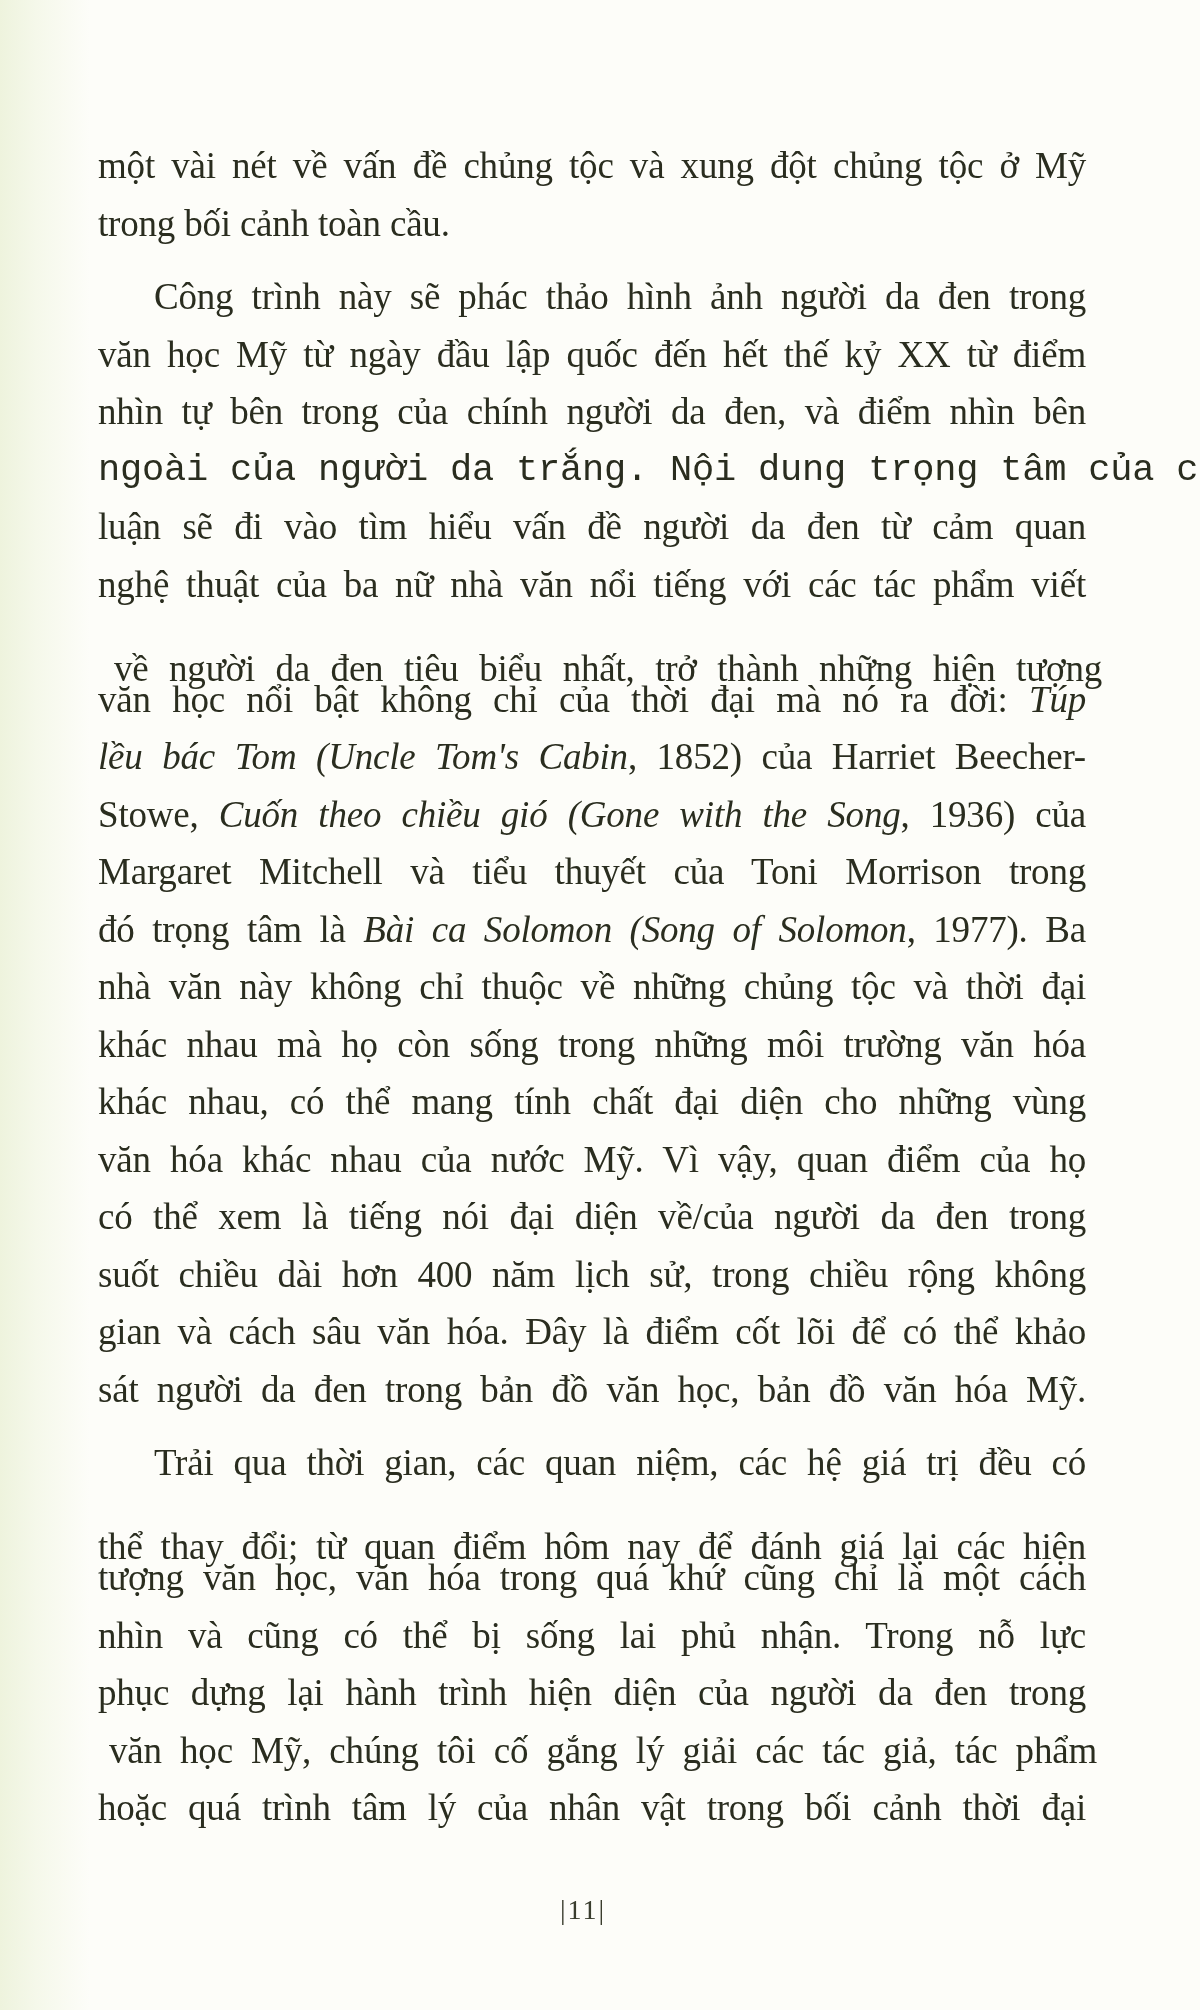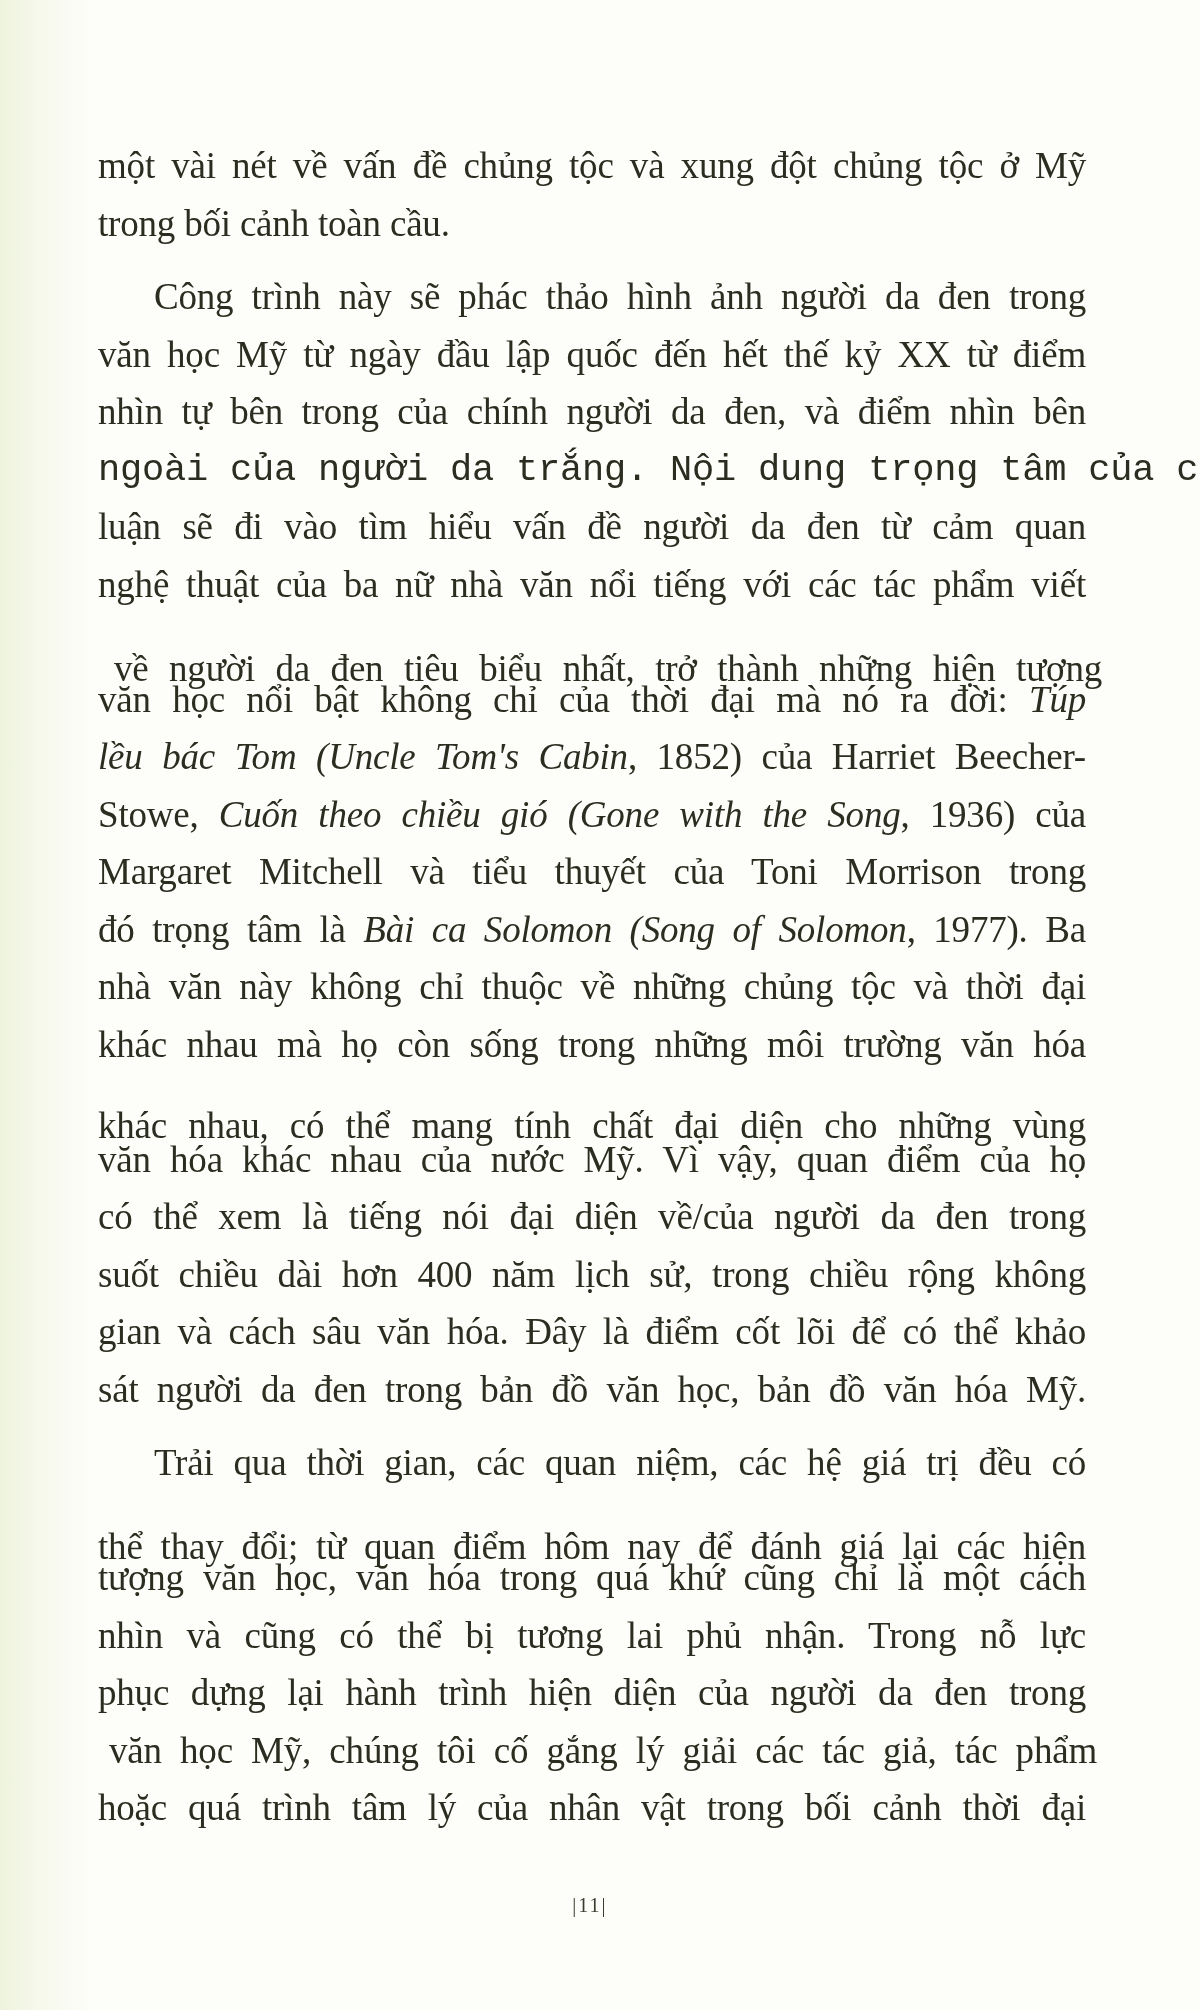--- a/index.html
+++ b/index.html
@@ -19,21 +19,21 @@
     font-size: 37px; line-height: 44px; height: 44px;
     white-space: nowrap; overflow: visible;
     text-align: justify; text-align-last: justify;
     letter-spacing: -0.2px;
   }
   .line.indent { padding-left: 56px; width: 932px; }
   .line.last { text-align: left; text-align-last: left; }
   .line i { font-style: italic; font-family: Liberation Serif, serif; }
   .page-number {
     position: absolute; left: 560px; width: 60px; top: 1894px;
-    text-align: center; font-size: 20px; letter-spacing: 2px; color: #3a3d2e;
+    text-align: left; font-size: 28px; letter-spacing: 2px; color: #3a3d2e;
   }
 </style>
 </head>
 <body>
 
 <div class="page-shade"></div>
 
 <div class="text-block" id="text-block">
     <div>
       <div class="line" style="top: 144px;"><span>một vài nét về vấn đề chủng tộc và xung đột chủng tộc ở Mỹ</span></div>
@@ -47,31 +47,31 @@
       <div class="line" style="top: 505px;"><span>luận sẽ đi vào tìm hiểu vấn đề người da đen từ cảm quan</span></div>
       <div class="line" style="top: 562.5px;"><span>nghệ thuật của ba nữ nhà văn nổi tiếng với các tác phẩm viết</span></div>
       <div class="line" style="top: 647px; margin-left: 16px;"><span>về người da đen tiêu biểu nhất, trở thành những hiện tượng</span></div>
       <div class="line" style="top: 677.5px;"><span>văn học nổi bật không chỉ của thời đại mà nó ra đời: </span><i>Túp</i></div>
       <div class="line" style="top: 735px;"><i>lều bác Tom (Uncle Tom's Cabin</i><span>, 1852) của Harriet Beecher-</span></div>
       <div class="line" style="top: 792.5px;"><span>Stowe, </span><i>Cuốn theo chiều gió (Gone with the Song</i><span>, 1936) của</span></div>
       <div class="line" style="top: 850px;"><span>Margaret Mitchell và tiểu thuyết của Toni Morrison trong</span></div>
       <div class="line" style="top: 907.5px;"><span>đó trọng tâm là </span><i>Bài ca Solomon (Song of Solomon</i><span>, 1977). Ba</span></div>
       <div class="line" style="top: 965px;"><span>nhà văn này không chỉ thuộc về những chủng tộc và thời đại</span></div>
       <div class="line" style="top: 1022.5px;"><span>khác nhau mà họ còn sống trong những môi trường văn hóa</span></div>
-      <div class="line" style="top: 1080px; margin-top: 24px;"><span>khác nhau, có thể mang tính chất đại diện cho những vùng</span></div>
+      <div class="line" style="top: 1080px;"><span>khác nhau, có thể mang tính chất đại diện cho những vùng</span></div>
       <div class="line" style="top: 1137.5px;"><span>văn hóa khác nhau của nước Mỹ. Vì vậy, quan điểm của họ</span></div>
       <div class="line" style="top: 1195px;"><span>có thể xem là tiếng nói đại diện về/của người da đen trong</span></div>
       <div class="line" style="top: 1252.5px;"><span>suốt chiều dài hơn 400 năm lịch sử, trong chiều rộng không</span></div>
       <div class="line" style="top: 1310px;"><span>gian và cách sâu văn hóa. Đây là điểm cốt lõi để có thể khảo</span></div>
       <div class="line" style="top: 1367.5px;"><span>sát người da đen trong bản đồ văn học, bản đồ văn hóa Mỹ.</span></div>
     </div>
     <div>
       <div class="line indent" style="top: 1441px;"><span>Trải qua thời gian, các quan niệm, các hệ giá trị đều có</span></div>
       <div class="line" style="top: 1498.5px; margin-top: 26px;"><span>thể thay đổi; từ quan điểm hôm nay để đánh giá lại các hiện</span></div>
       <div class="line" style="top: 1556px;"><span>tượng văn học, văn hóa trong quá khứ cũng chỉ là một cách</span></div>
-      <div class="line" style="top: 1613.5px;"><span>nhìn và cũng có thể bị tương lai phủ nhận. Trong nỗ lực</span></div>
+      <div class="line" style="top: 1613.5px;"><span>nhìn và cũng có thể bị sống lai phủ nhận. Trong nỗ lực</span></div>
       <div class="line" style="top: 1671px;"><span>phục dựng lại hành trình hiện diện của người da đen trong</span></div>
       <div class="line" style="top: 1728.5px; margin-left: 11px;"><span>văn học Mỹ, chúng tôi cố gắng lý giải các tác giả, tác phẩm</span></div>
       <div class="line" style="top: 1786px;"><span>hoặc quá trình tâm lý của nhân vật trong bối cảnh thời đại</span></div>
     </div>
   </div>
 
 <div class="page-number">|11|</div>
 
 </body></html>

